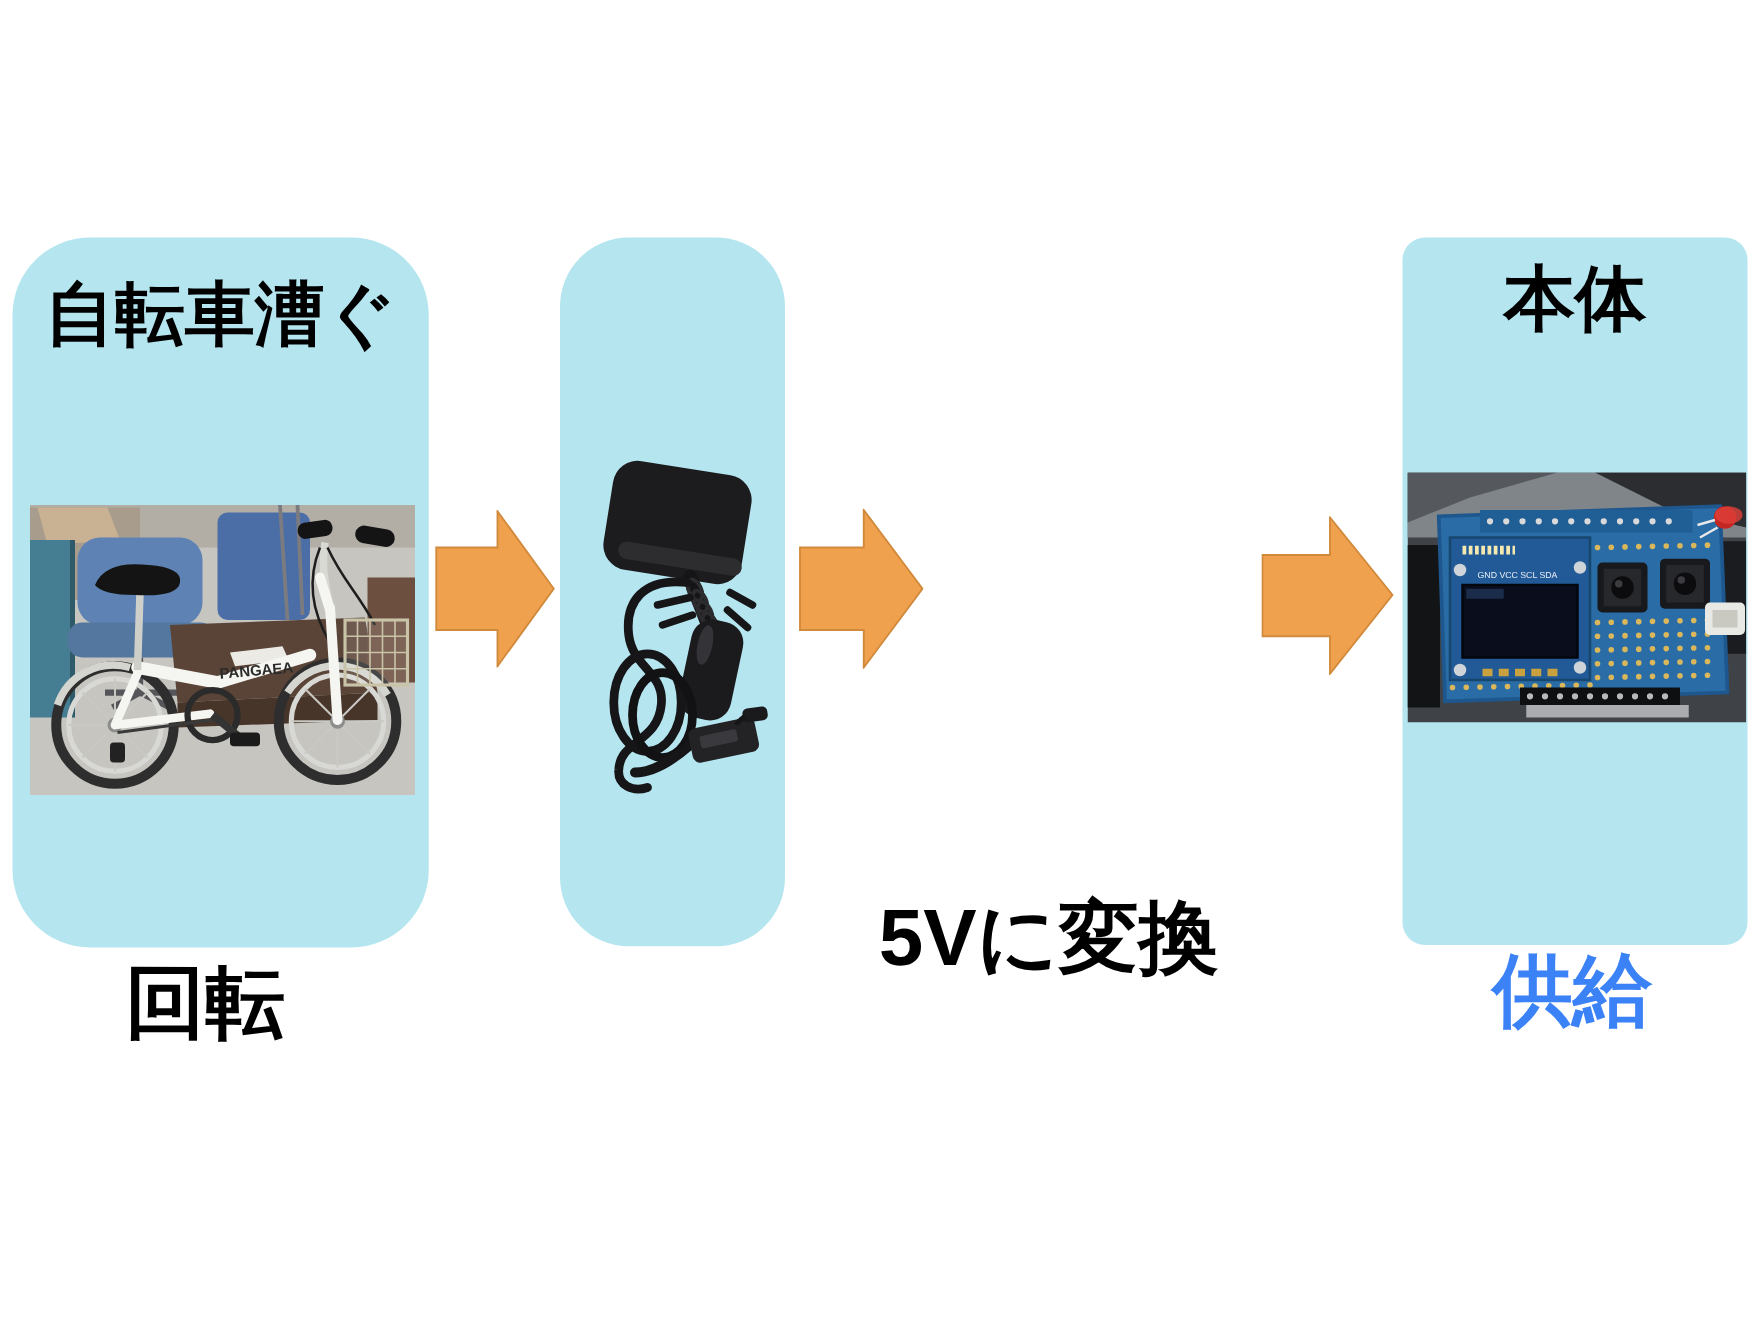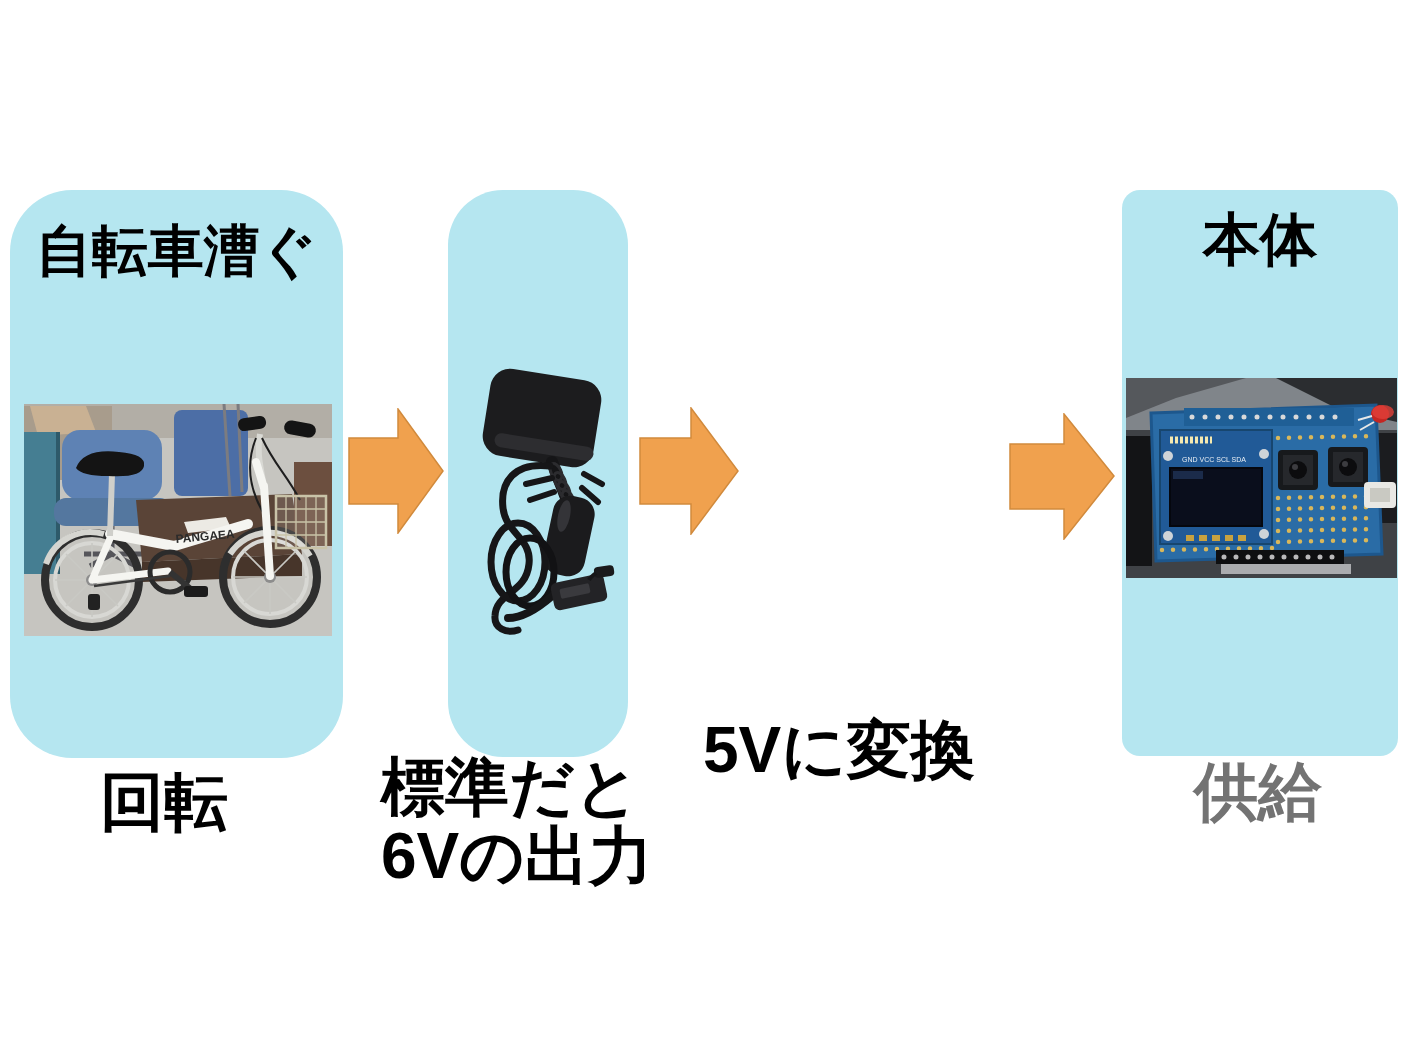--- a/index.html
+++ b/index.html
@@ -22,21 +22,21 @@
   .board-img{left:4px;top:188px;width:271px;height:200px;}
   .arrow{position:absolute;}
   .arrow1{left:348px;top:408px;}
   .arrow2{left:639px;top:407px;}
   .arrow3{left:1009px;top:413px;}
   .caption{position:absolute;color:#000;font-size:64px;font-weight:700;line-height:1.08;
            white-space:pre-line;}
   .cap1{left:100px;top:768px;}
   .cap2{left:381px;top:753px;}
   .cap3{left:703px;top:716px;}
-  .cap4{left:1194px;top:758px;color:#737373;font-weight:900;font-size:64px;}
+  .cap4{left:1194px;top:758px;color:#3b82f6;font-weight:900;font-size:64px;}
 </style>
 </head>
 <body>
 
 <div class="page">
 
   <section class="card card1">
     <h2>自転車漕ぐ</h2>
     <svg class="img bike-img" viewBox="0 0 308 232" aria-hidden="true">
       <rect width="308" height="232" fill="#c6c5c0"></rect>
@@ -170,18 +170,16 @@
       <path d="M232,42 L246,38 M234,52 L248,44" stroke="#e8e8e8" stroke-width="2"></path>
       <rect x="238" y="104" width="32" height="26" rx="4" fill="#e8e8e4"></rect>
       <rect x="244" y="110" width="20" height="14" fill="#c9c9c2"></rect>
       <rect x="90" y="172" width="128" height="14" fill="#0e0f11"></rect>
       <line x1="98" y1="179" x2="210" y2="179" stroke="#b9b9bb" stroke-width="5" stroke-dasharray="0 12" stroke-linecap="round"></line>
       <rect x="95" y="186" width="130" height="10" fill="#d8dadc" opacity="0.7"></rect>
     </svg>
   </section>
 
   <div class="caption cap1">回転</div>
-  <div class="caption cap2">標準だと
-6Vの出力</div>
   <div class="caption cap3">5Vに変換</div>
   <div class="caption cap4">供給</div>
 
 </div>
 
 </body></html>

